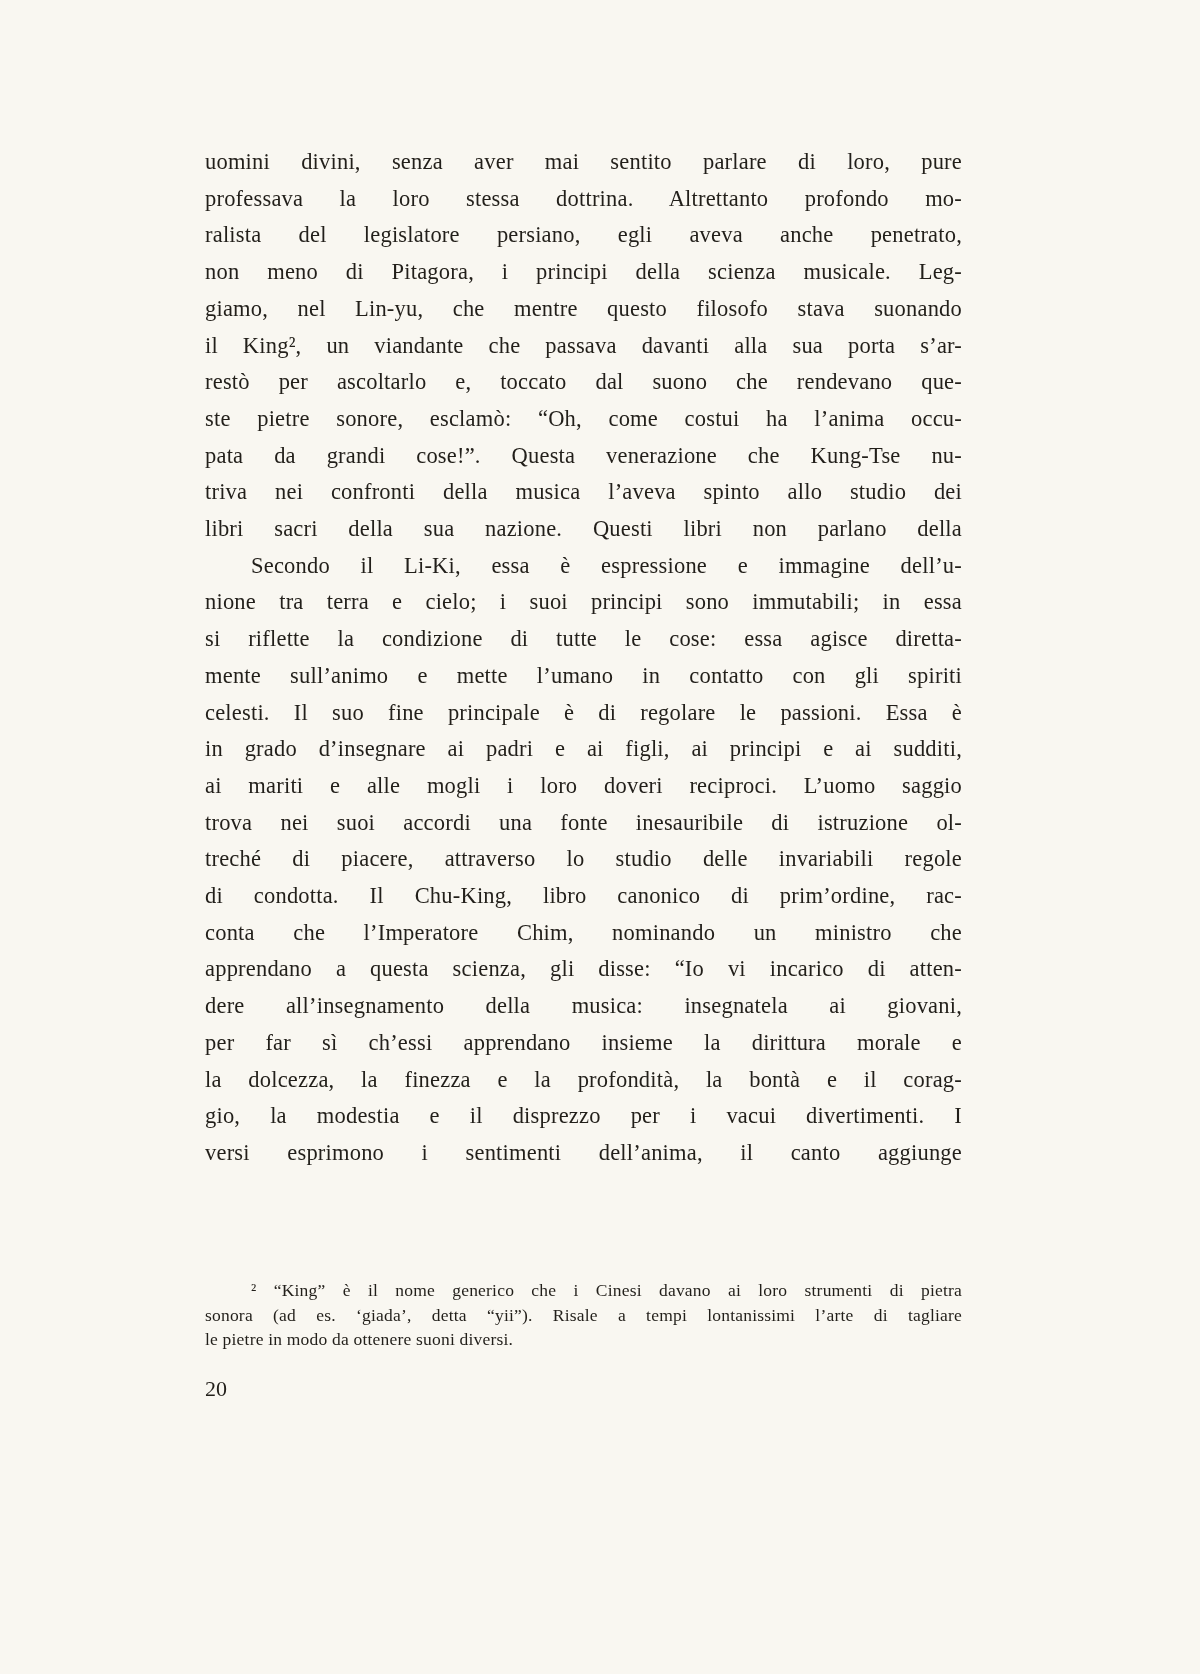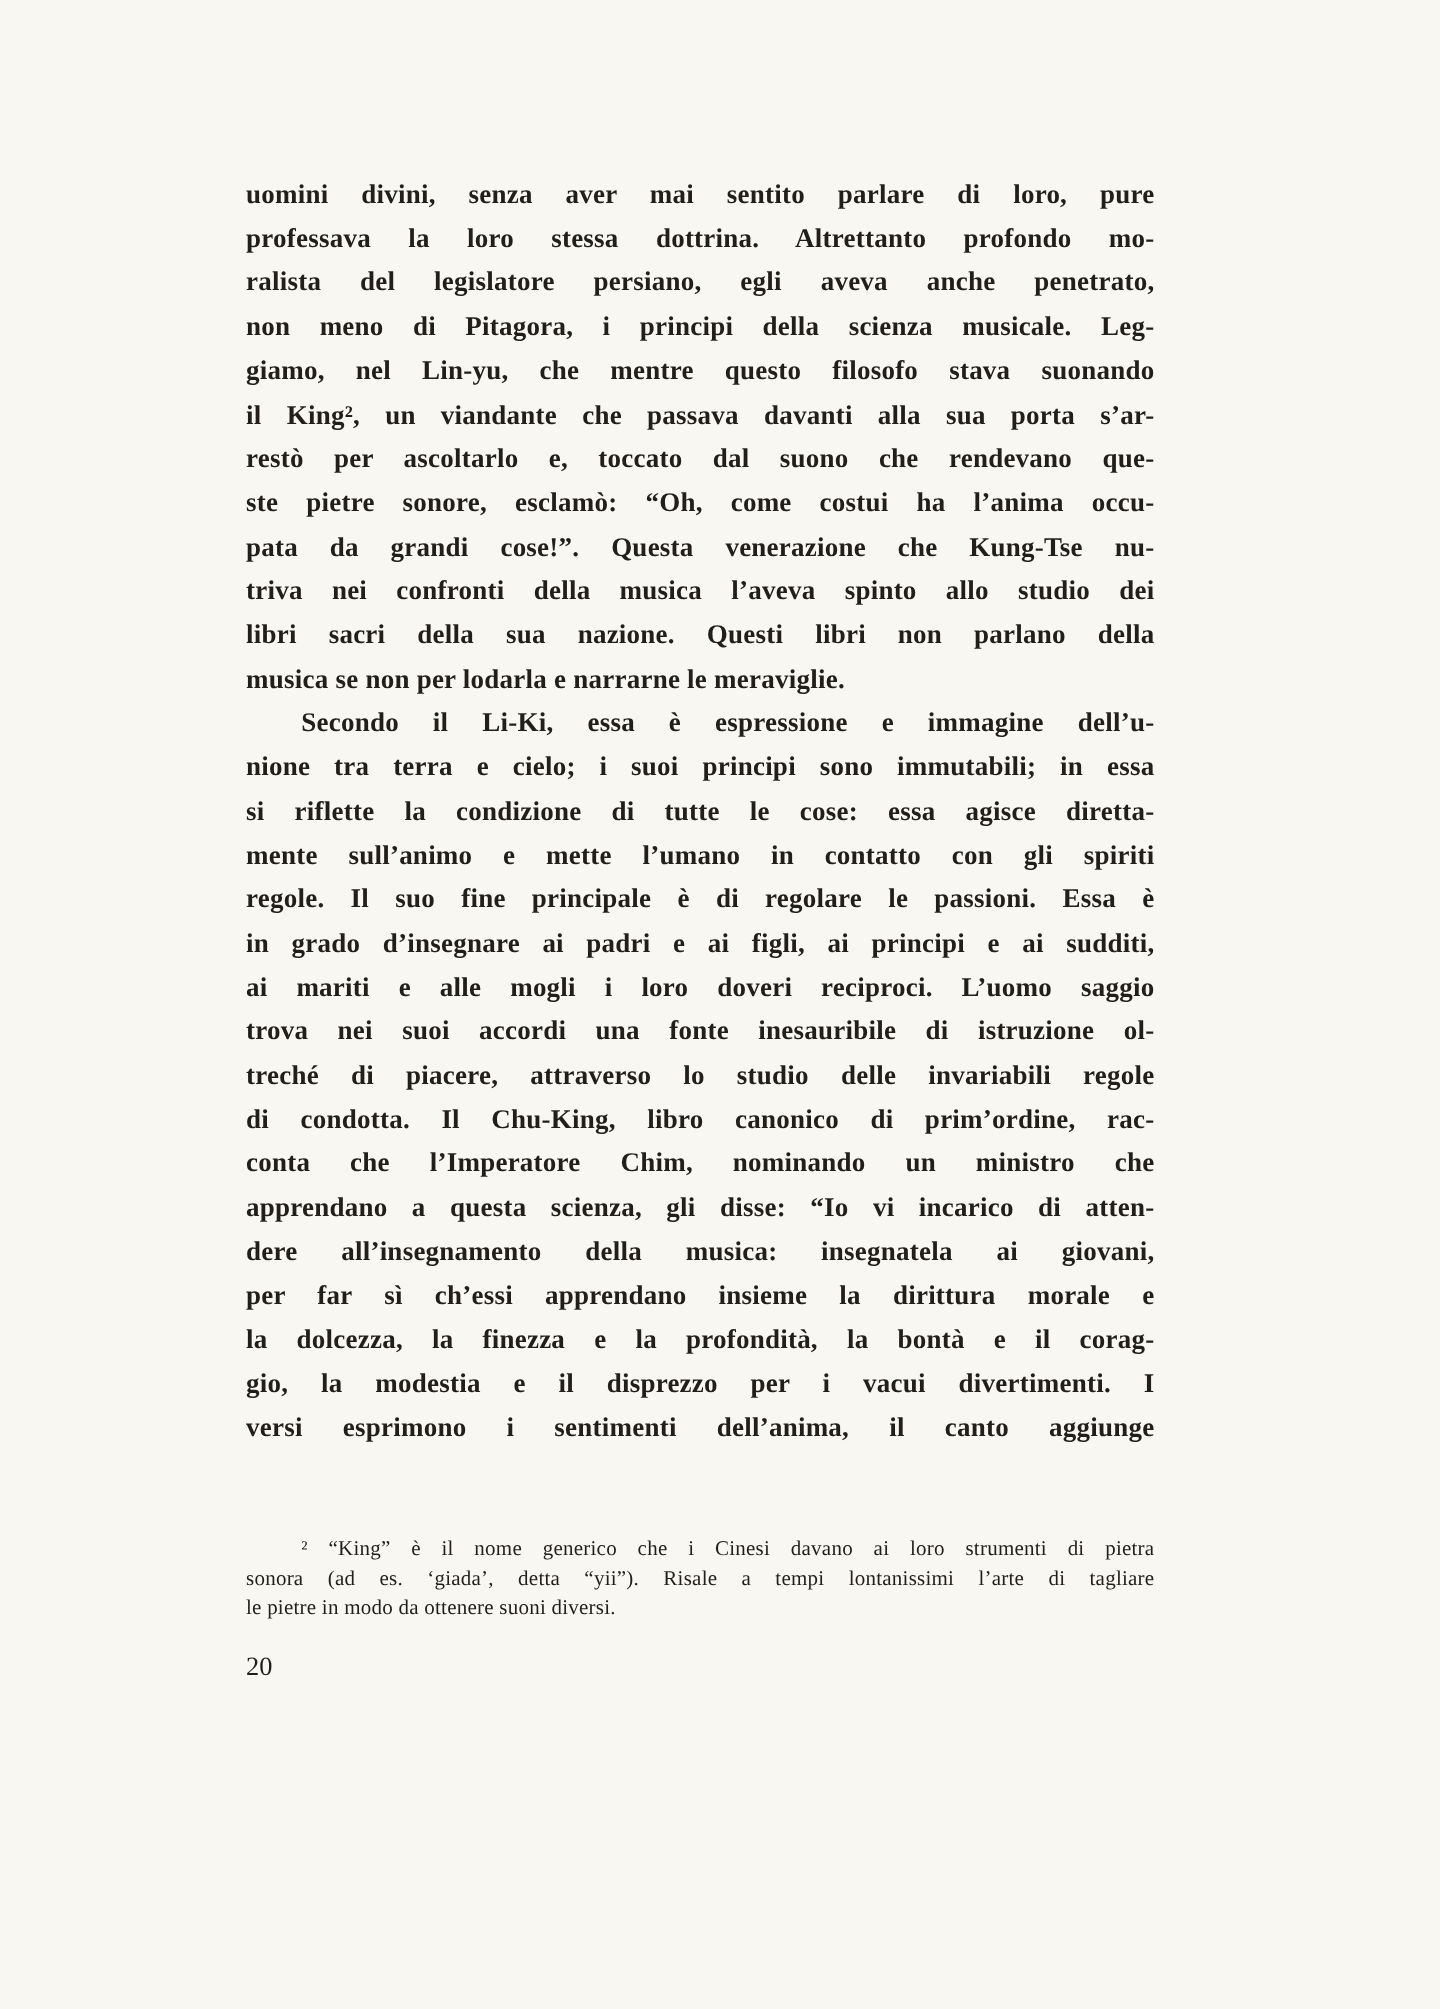--- a/index.html
+++ b/index.html
@@ -21,21 +21,20 @@
     width: 757px;
   }
   .para { margin: 0; }
   .line {
     font-size: 22.5px;
     line-height: 36.7px;
     text-align: justify;
     text-align-last: justify;
     text-justify: inter-word;
     letter-spacing: 0.2px;
-    font-weight: bold;
   }
   .line.last { text-align-last: left; }
   .line.indent { text-indent: 46px; }
   .footnote-block {
     position: absolute;
     left: 205px;
     top: 1278px;
     width: 757px;
     font-family: Liberation Serif, serif;
   }
@@ -68,29 +67,28 @@
       <div class="line">professava la loro stessa dottrina. Altrettanto profondo mo-</div>
       <div class="line">ralista del legislatore persiano, egli aveva anche penetrato,</div>
       <div class="line">non meno di Pitagora, i principi della scienza musicale. Leg-</div>
       <div class="line">giamo, nel Lin-yu, che mentre questo filosofo stava suonando</div>
       <div class="line">il King², un viandante che passava davanti alla sua porta s’ar-</div>
       <div class="line">restò per ascoltarlo e, toccato dal suono che rendevano que-</div>
       <div class="line">ste pietre sonore, esclamò: “Oh, come costui ha l’anima occu-</div>
       <div class="line">pata da grandi cose!”. Questa venerazione che Kung-Tse nu-</div>
       <div class="line">triva nei confronti della musica l’aveva spinto allo studio dei</div>
       <div class="line">libri sacri della sua nazione. Questi libri non parlano della</div>
-      <div class="line last">musica se non per lodarla e narrarne le meraviglie.</div>
     </div>
 
     <div class="para">
       <div class="line indent">Secondo il Li-Ki, essa è espressione e immagine dell’u-</div>
       <div class="line">nione tra terra e cielo; i suoi principi sono immutabili; in essa</div>
       <div class="line">si riflette la condizione di tutte le cose: essa agisce diretta-</div>
       <div class="line">mente sull’animo e mette l’umano in contatto con gli spiriti</div>
-      <div class="line">regole. Il suo fine principale è di regolare le passioni. Essa è</div>
+      <div class="line">celesti. Il suo fine principale è di regolare le passioni. Essa è</div>
       <div class="line">in grado d’insegnare ai padri e ai figli, ai principi e ai sudditi,</div>
       <div class="line">ai mariti e alle mogli i loro doveri reciproci. L’uomo saggio</div>
       <div class="line">trova nei suoi accordi una fonte inesauribile di istruzione ol-</div>
       <div class="line">treché di piacere, attraverso lo studio delle invariabili regole</div>
       <div class="line">di condotta. Il Chu-King, libro canonico di prim’ordine, rac-</div>
       <div class="line">conta che l’Imperatore Chim, nominando un ministro che</div>
       <div class="line">apprendano a questa scienza, gli disse: “Io vi incarico di atten-</div>
       <div class="line">dere all’insegnamento della musica: insegnatela ai giovani,</div>
       <div class="line">per far sì ch’essi apprendano insieme la dirittura morale e</div>
       <div class="line">la dolcezza, la finezza e la profondità, la bontà e il corag-</div>

